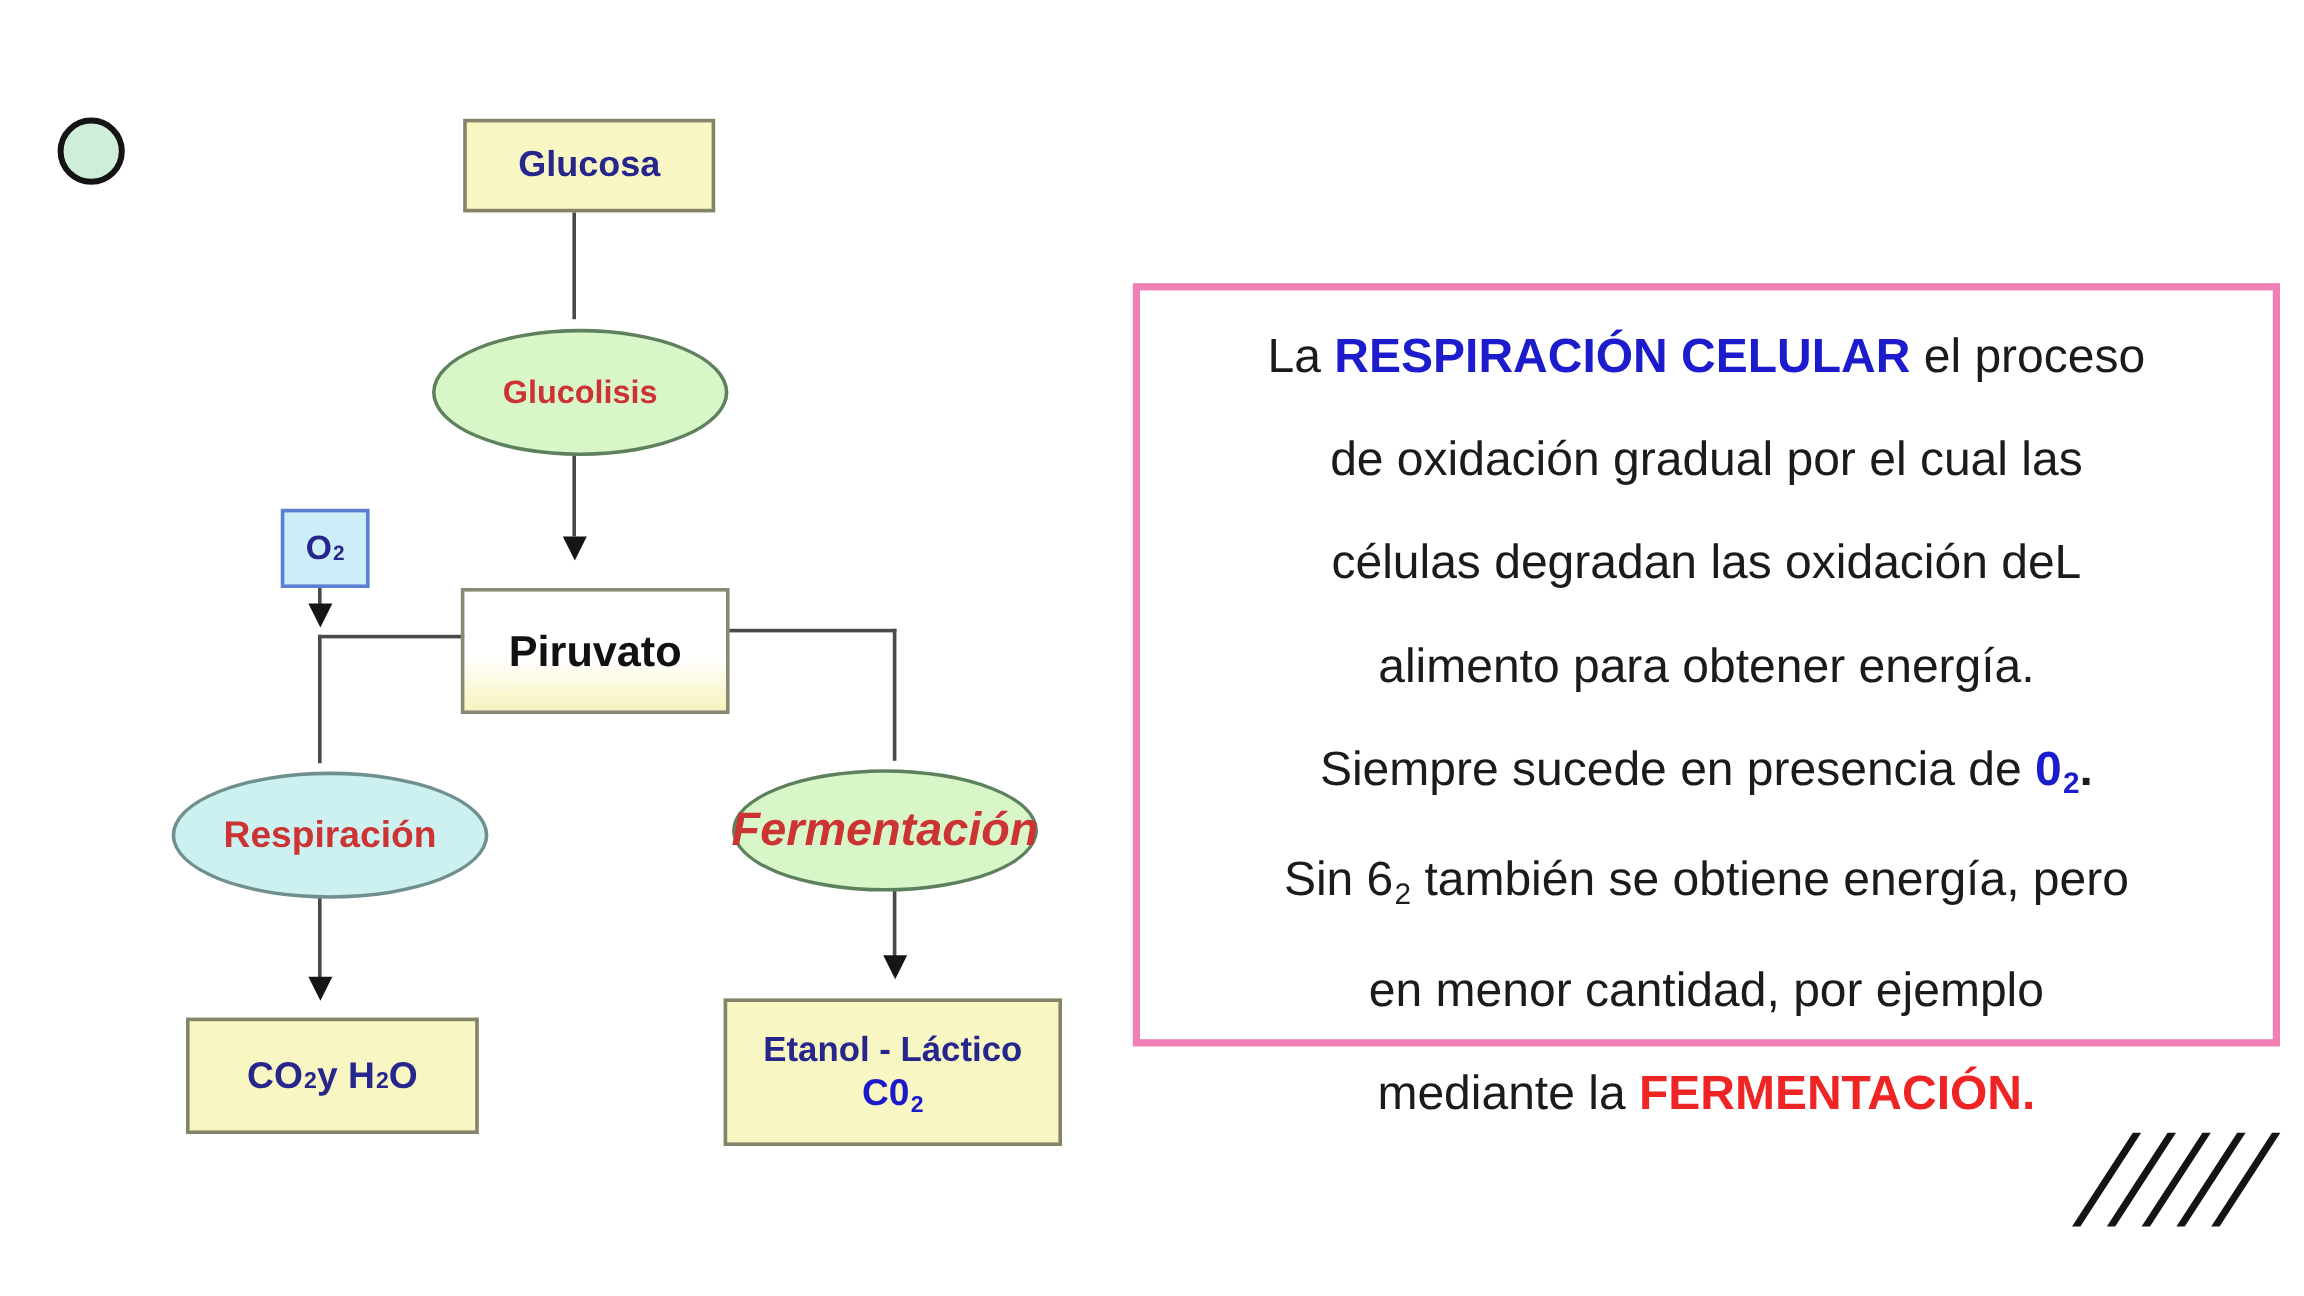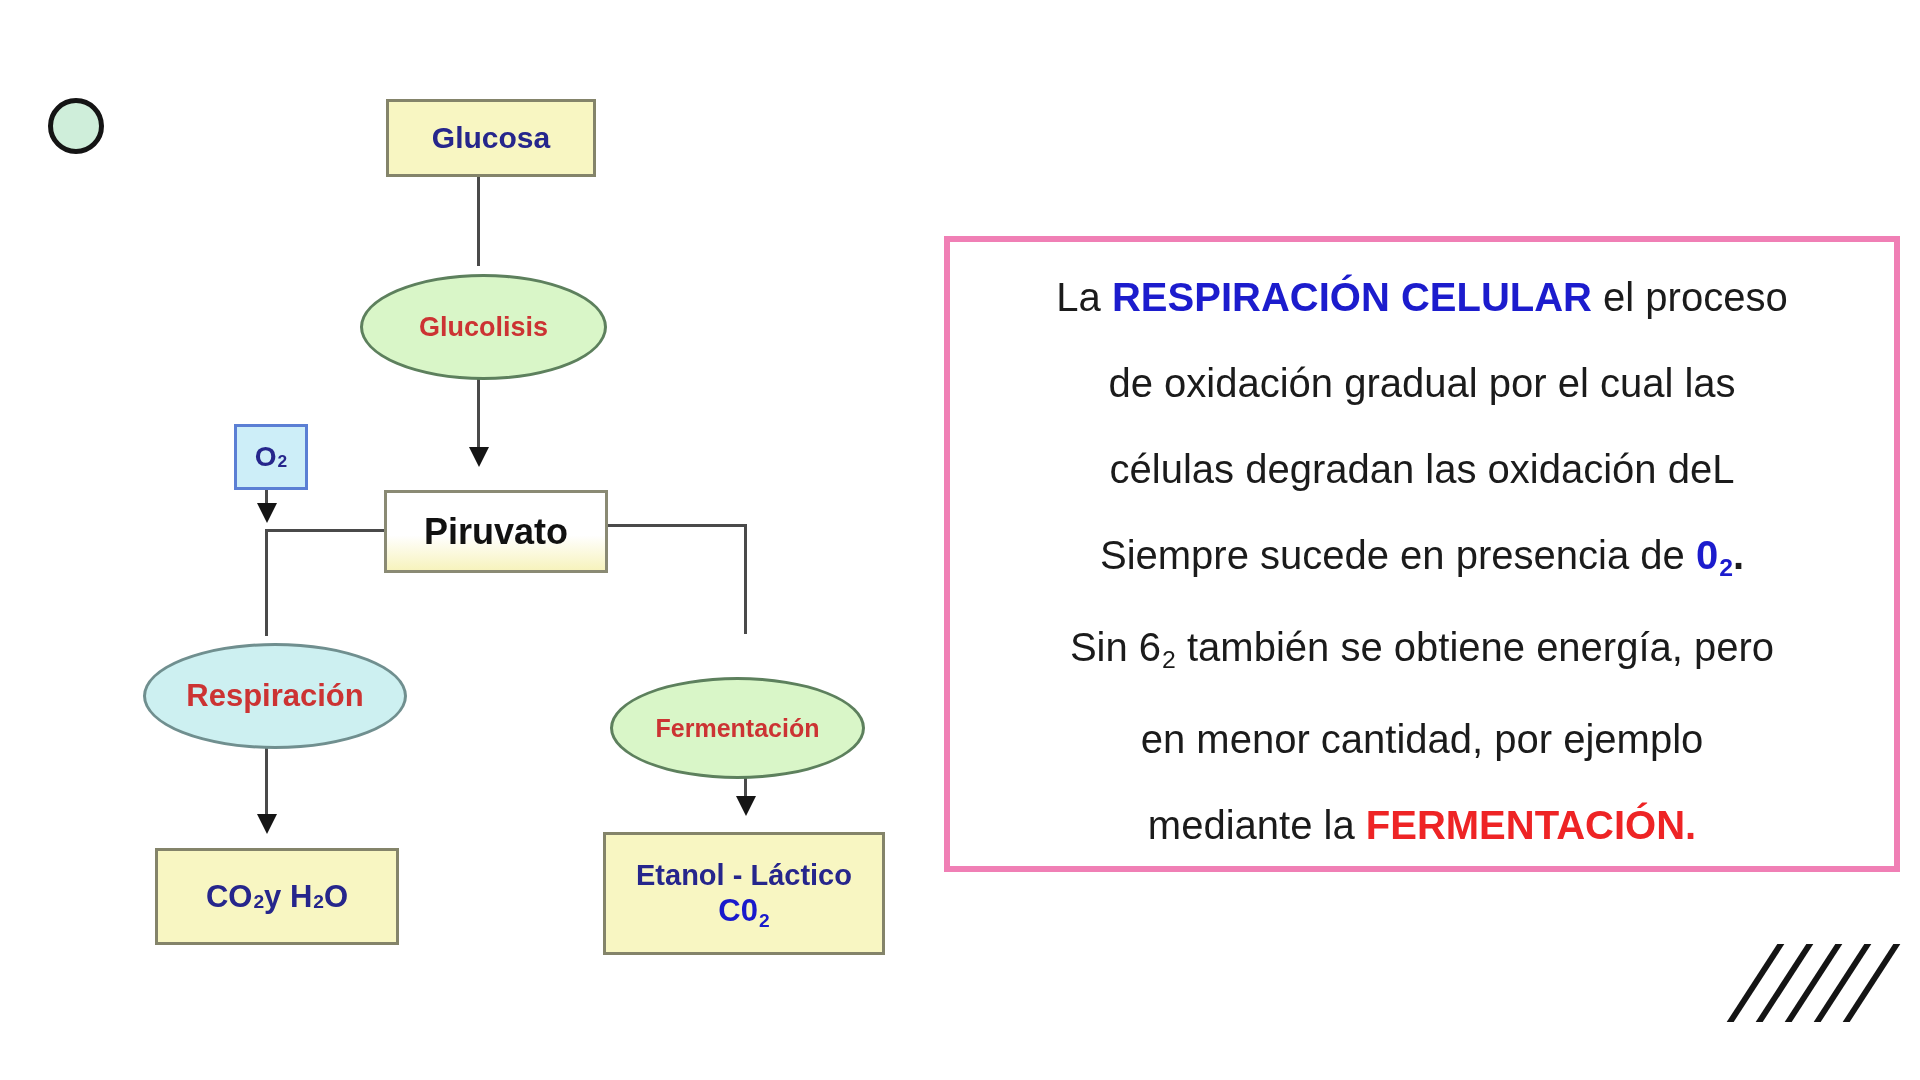--- a/index.html
+++ b/index.html
@@ -19,27 +19,27 @@
   
   .node{position:absolute;display:flex;align-items:center;justify-content:center;
         font-weight:700;box-sizing:border-box;text-align:center;margin-top:10px;}
   .box{border:3px solid var(--yellow-border);background:var(--yellow-fill);}
   .ellipse{border-radius:50%;}
   .n-glucosa{left:386px;top:89px;width:210px;height:78px;color:var(--navy);font-size:30px;}
   .n-glucolisis{left:360px;top:264px;width:247px;height:106px;background:var(--green-fill);
                 border:3px solid var(--green-border);color:var(--node-red);font-size:27px;}
   .n-o2{left:234px;top:414px;width:74px;height:66px;background:var(--blue-fill);
         border:3px solid var(--blue-border);color:var(--navy);font-size:28px;}
-  .n-piruvato{left:384px;top:480px;width:224px;height:83px;border:3px solid #8a8a74;
+  .n-piruvato{left:384px;top:480px;width:224px;height:105px;border:3px solid #8a8a74;
               background:linear-gradient(180deg,#ffffff 0%,#ffffff 55%,#f7f3bd 100%);
               color:#111;font-size:36px;}
   .n-respiracion{left:143px;top:633px;width:264px;height:106px;background:var(--cyan-fill);
                  border:3px solid var(--cyan-border);color:var(--node-red);font-size:31px;}
-  .n-fermentacion{left:610px;top:667px;width:255px;height:102px;background:var(--green-fill);
-                  border:3px solid var(--green-border);color:var(--node-red);font-size:25px;}
+  .n-fermentacion{left:610px;top:631px;width:255px;height:102px;background:var(--green-fill);
+                  border:3px solid var(--green-border);color:var(--node-red);font-size:39px;font-style:italic;}
   .n-co2{left:155px;top:838px;width:244px;height:97px;color:var(--navy);font-size:31px;}
   .n-etanol{left:603px;top:822px;width:282px;height:123px;color:var(--navy);font-size:29px;
             flex-direction:column;line-height:1.2;}
   .etanol-co2{color:var(--co2-blue);font-size:31px;}
 
   
   .ln{position:absolute;background:var(--line);}
   .l1{left:477px;top:167px;width:3px;height:99px;}
   .l2{left:477px;top:370px;width:3px;height:77px;}
   .l3{left:265px;top:479px;width:3px;height:27px;}
@@ -121,20 +121,21 @@
     </div>
   <div class="node box n-etanol">
     <div class="t"><span class="">Etanol - Láctico</span></div>
     <div class="t etanol-co2"><span class="">C0</span><span class="sub ">2</span></div>
   </div>
 
   <div class="textbox">
     <p class="tline"><span class="">La </span><span class="run-blue-bold">RESPIRACIÓN CELULAR</span><span class=""> el proceso</span></p>
     <p class="tline"><span class="">de oxidación gradual por el cual las</span></p>
     <p class="tline"><span class="">células degradan las oxidación deL</span></p>
+    <p class="tline"><span class="">alimento para obtener energía.</span></p>
     <p class="tline"><span class="">Siempre sucede en presencia de </span><span class="run-blue-bold">0</span><span class="sub run-blue-bold">2</span><span class="run-black-bold">.</span></p>
     <div class="para-gap"></div>
     <p class="tline"><span class="">Sin 6</span><span class="sub ">2</span><span class=""> también se obtiene energía, pero</span></p>
     <p class="tline"><span class="">en menor cantidad, por ejemplo</span></p>
     <p class="tline"><span class="">mediante la </span><span class="run-red-bold">FERMENTACIÓN.</span></p>
   </div>
 
   <div class="slashes">
     <span class="slash s0"></span>
     <span class="slash s1"></span>

